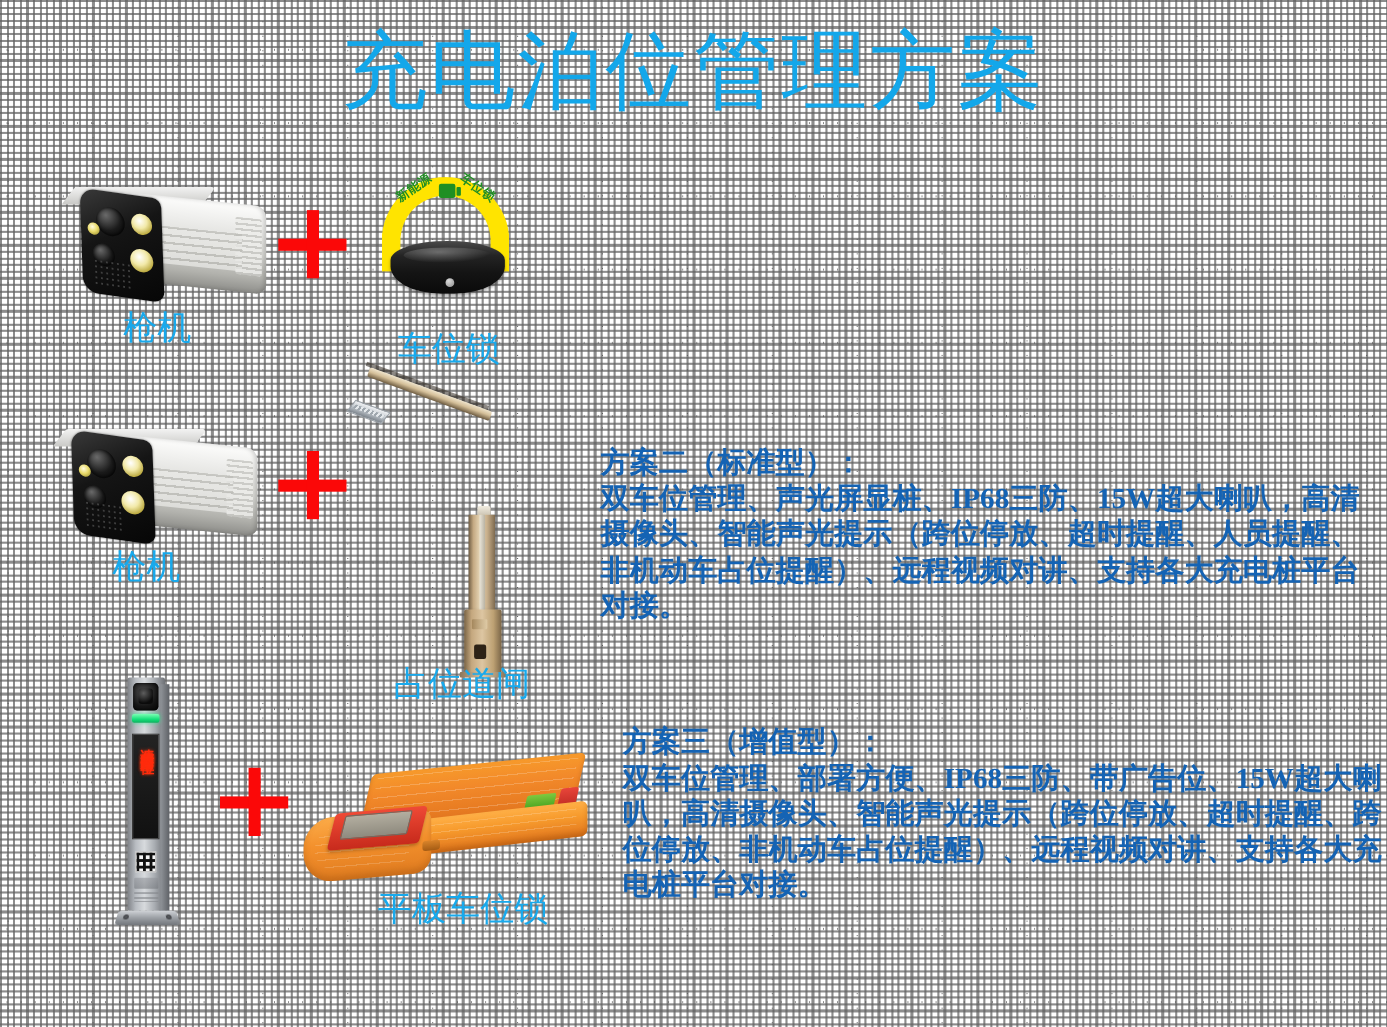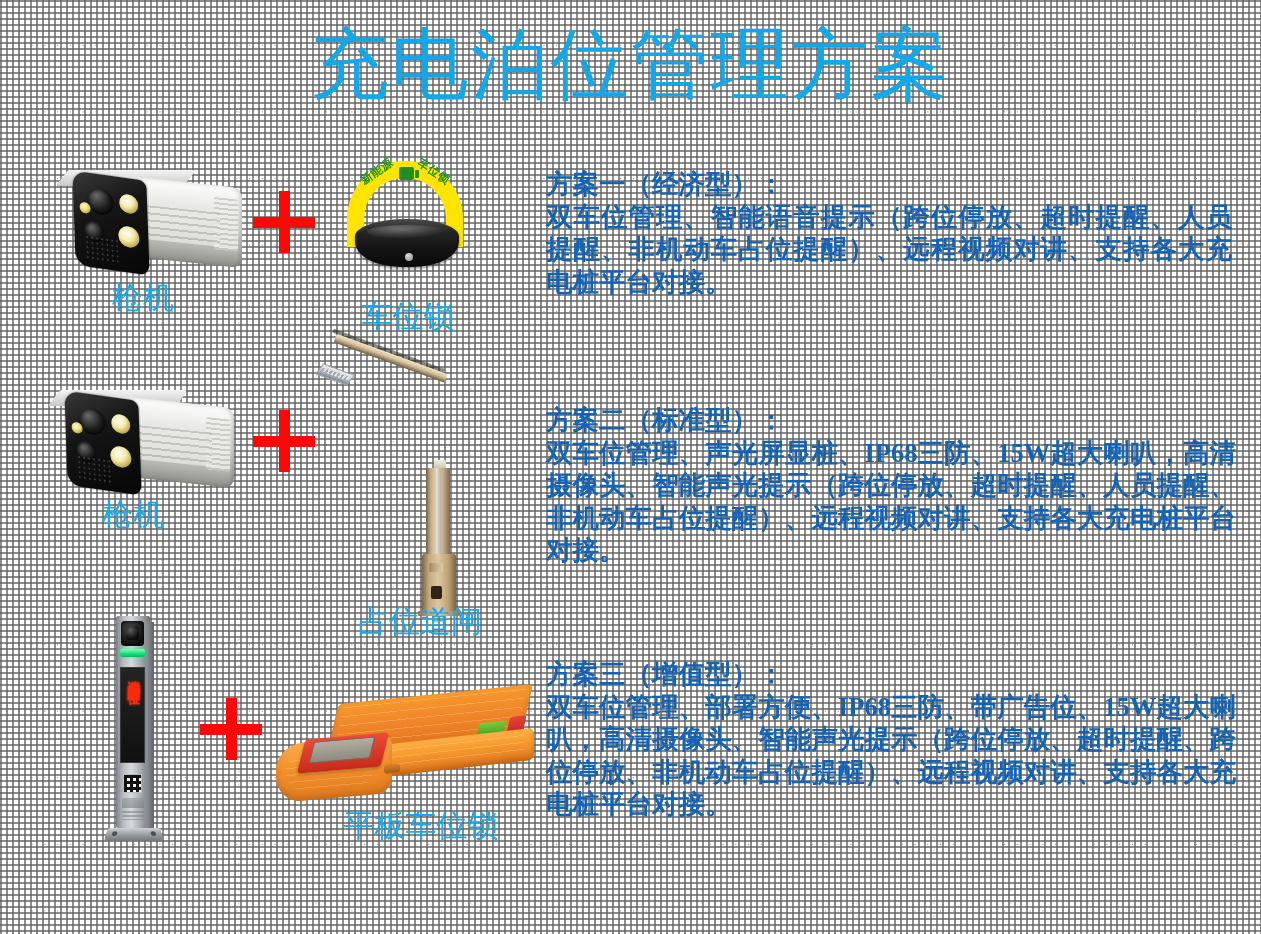--- a/index.html
+++ b/index.html
@@ -88,21 +88,21 @@
     font-family: "Liberation Serif", "DejaVu Serif", serif;
     font-weight: 700;
     letter-spacing: 0px;
     text-align: justify;
   }
   .plan-text .head { display: block; }
   .plan-text .body { display: block; }
 
   #plan1-text { left: 546px; top: 168px; width: 686px; }
   #plan2-text { left: 546px; top: 404px; width: 690px; }
-  #plan3-text { left: 546px; top: 658px; width: 690px; }
+  #plan3-text { left: 546px; top: 658px; width: 690px; padding-left: 20px; }
 
   
   .caption {
     position: absolute;
     color: #18a9ec;
     font-size: 31px;
     line-height: 36px;
     font-family: "Liberation Sans", "DejaVu Sans", sans-serif;
     white-space: nowrap;
     text-align: center;
@@ -480,24 +480,20 @@
       &nbsp;&nbsp;&nbsp;&nbsp;
       <span class="r">车位锁</span>
     </div>
     <div class="arch-icon"></div>
     <div class="lock-base">
       <div class="lock-dot"></div>
     </div>
   </div>
   <div class="caption" style="left:318px; top:299px; width:180px;">车位锁</div>
 
-  <div class="plan-text" id="plan1-text">
-    <span class="head">方案一（经济型）：</span>
-    <span class="body">双车位管理、智能语音提示（跨位停放、超时提醒、人员提醒、非机动车占位提醒）、远程视频对讲、支持各大充电桩平台对接。</span>
-  </div>
 
   <div class="camera" style="left:50px; top:388px;">
     <div class="cam-hood"></div>
     <div class="cam-body"></div>
     <div class="cam-ribs"></div>
     <div class="cam-face">
       <div class="lens" style="left:14px; top:14px; width:26px; height:26px;"></div>
       <div class="led" style="left:46px; top:16px; width:19px; height:19px;"></div>
       <div class="led small" style="left:6px; top:30px; width:11px; height:11px;"></div>
       <div class="led" style="left:44px; top:48px; width:21px; height:21px;"></div>

